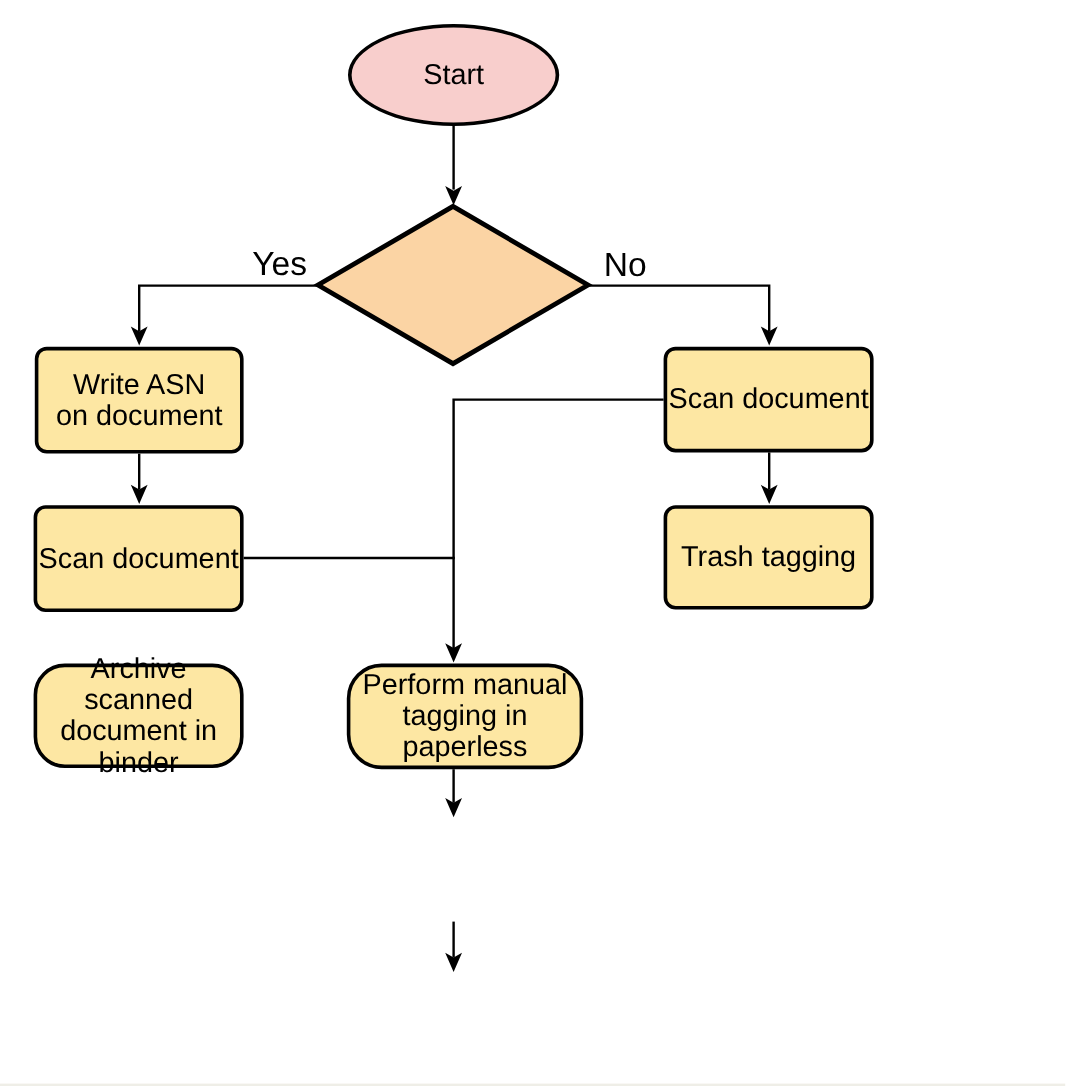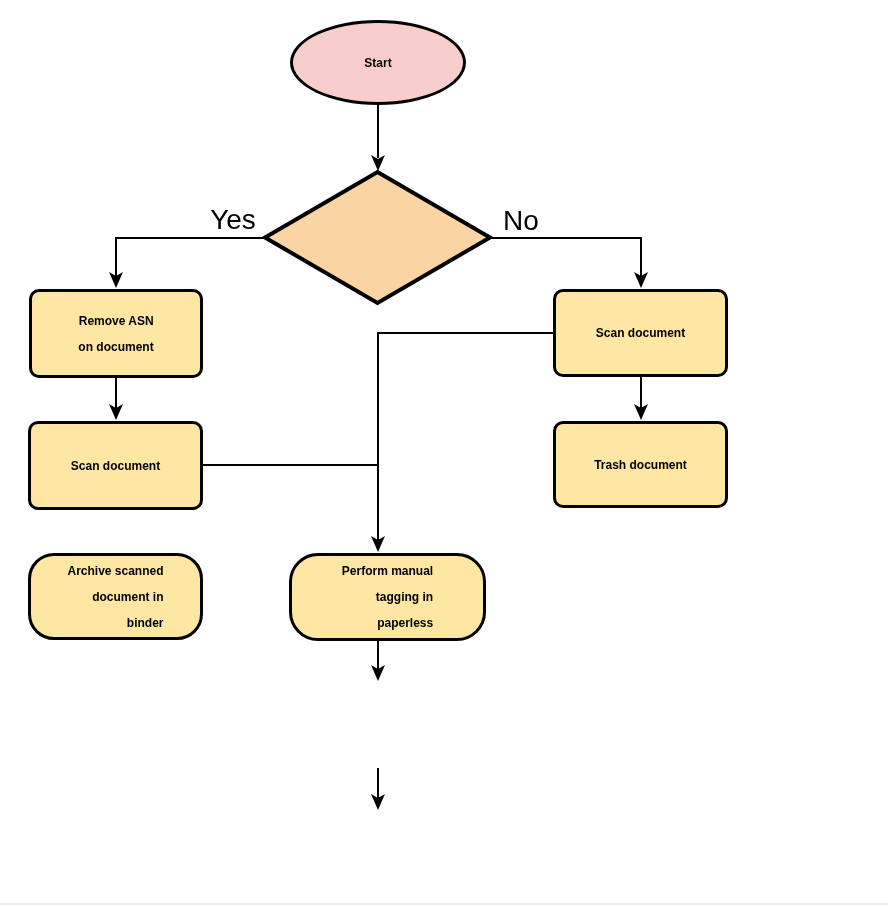--- a/index.html
+++ b/index.html
@@ -32,25 +32,24 @@
     stroke: var(--stroke);
     stroke-width: 4;
     stroke-linejoin: miter;
   }
   .node {
     position: absolute;
     box-sizing: border-box;
     display: flex;
     align-items: center;
     justify-content: center;
-    text-align: right;
+    text-align: center;
     white-space: pre-line;
-    font-size: 12px;
+    font-size: 24px;
     line-height: 26px;
-    font-weight: bold;
   }
   .process {
     background: var(--process-fill);
     border: 3px solid var(--stroke);
     border-radius: 10px;
   }
   .terminal {
     background: var(--terminal-fill);
     border: 3px solid var(--stroke);
     border-radius: 50%;
@@ -133,32 +132,32 @@
       <line x1="378" y1="768" x2="378" y2="798"></line>
       <polygon class="arrowhead" points="378,810 371,794 378,798 385,794"></polygon>
     </g>
 
     <polygon class="diamond" points="377.5,172 490,237.5 377.5,303 265,237.5"></polygon>
   </svg>
 
   <div class="node terminal" style="left:290px; top:20px; width:176px; height:85px;">Start</div>
 
 
-  <div class="node process" style="left:29px; top:289px; width:174px; height:89px;">Remove ASN
+  <div class="node process" style="left:29px; top:289px; width:174px; height:89px;">Write ASN
 on document</div>
 
   <div class="node process" style="left:28px; top:421px; width:175px; height:89px;">Scan document</div>
 
   <div class="node process" style="left:28px; top:553px; width:175px; height:87px;border-radius:26px;">Archive scanned
 document in
 binder</div>
 
   <div class="node process" style="left:553px; top:289px; width:175px; height:88px;">Scan document</div>
 
-  <div class="node process" style="left:553px; top:421px; width:175px; height:87px;">Trash document</div>
+  <div class="node process" style="left:553px; top:421px; width:175px; height:87px;">Trash tagging</div>
 
   <div class="node process" style="left:289px; top:553px; width:197px; height:88px;border-radius:29px;">Perform manual
 tagging in
 paperless</div>
 
 
 
   <div class="edge-label" style="left:233px; top:220px;">Yes</div>
 
   <div class="edge-label" style="left:521px; top:221px;">No</div>

